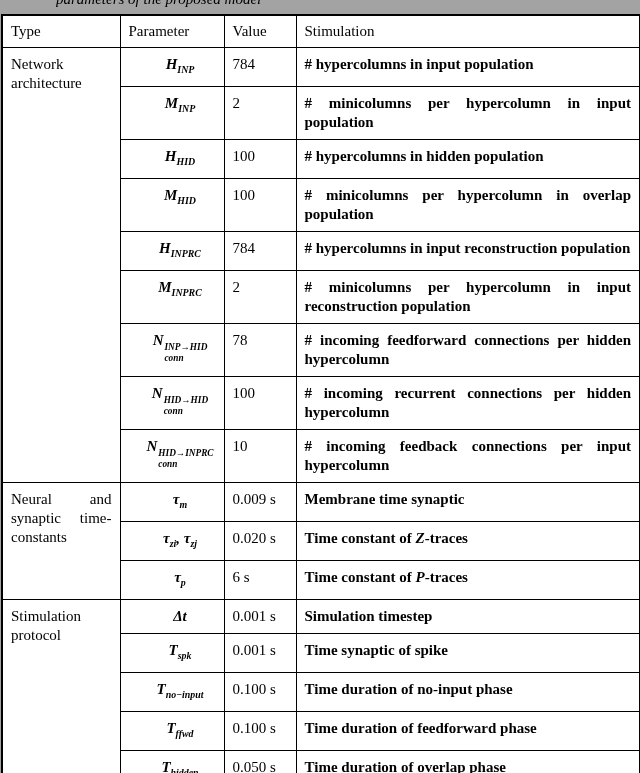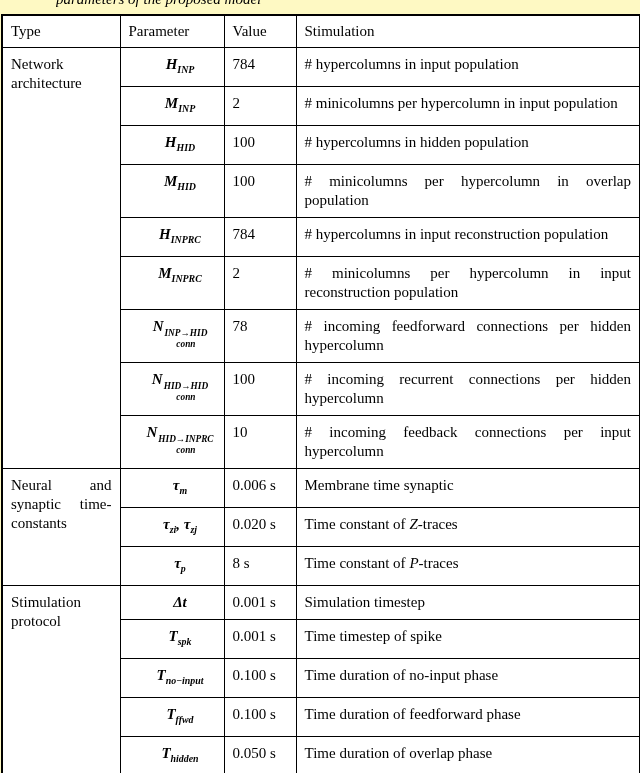--- a/index.html
+++ b/index.html
@@ -1,21 +1,21 @@
 <!DOCTYPE html>
 <html><head>
 <meta charset="utf-8">
 <style>
   html,body{margin:0;padding:0;background:#fff;}
   .page{
     position:relative;
     width:640px;height:773px;
     box-sizing:border-box;
     padding:14px 1px 0 1px;
-    background:#fef9c3;color:#000;
+    background:#a3a3a3;color:#000;
     font-family:"Liberation Serif",serif;
     font-size:15px;
     overflow:hidden;
   }
   .caption-clip{
     position:absolute;top:0;left:56px;width:300px;height:9px;
     overflow:hidden;
   }
   .caption-clip span{
     display:block;line-height:18px;margin-top:-10px;
@@ -48,26 +48,26 @@
   td.param-cell sub{
     font-size:0.66em;
     font-weight:bold;
   }
   .stack{
     display:inline-flex;
     flex-direction:column;
     font-size:0.62em;
     line-height:1.15;
     vertical-align:-0.55em;
-    text-align:center;
+    text-align:left;
     margin-left:1px;
     font-weight:bold;
   }
   td.value-cell{}
-  td.desc-cell{text-align:justify;}
+  td.desc-cell{text-align:justify;font-weight:bold;}
   .it{font-style:italic;}
 </style>
 </head>
 <body>
 
 <div class="page">
   <div class="caption-clip">
     <span>parameters of the proposed model</span>
   </div>
   <table class="params">
@@ -137,43 +137,43 @@
           <td class="param-cell"><span>N</span><span class="stack">
               <span>HID→INPRC</span>
               <span>conn</span>
             </span></td>
           <td class="value-cell">10</td>
           <td class="desc-cell"><span># incoming feedback connections per input hypercolumn</span></td>
         </tr>
         <tr>
           <td class="type-cell" rowspan="3">Neural and synaptic time-constants</td>
           <td class="param-cell"><span>τ</span><sub>m</sub></td>
-          <td class="value-cell">0.006 s</td>
+          <td class="value-cell">0.009 s</td>
           <td class="desc-cell"><span>Membrane time synaptic</span></td>
         </tr>
         <tr>
           <td class="param-cell"><span>τ</span><sub>zi</sub><span>, </span><span>τ</span><sub>zj</sub></td>
           <td class="value-cell">0.020 s</td>
           <td class="desc-cell"><span>Time constant of </span><span class="it">Z</span><span>-traces</span></td>
         </tr>
         <tr>
           <td class="param-cell"><span>τ</span><sub>p</sub></td>
-          <td class="value-cell">8 s</td>
+          <td class="value-cell">6 s</td>
           <td class="desc-cell"><span>Time constant of </span><span class="it">P</span><span>-traces</span></td>
         </tr>
         <tr>
           <td class="type-cell" rowspan="6">Stimulation protocol</td>
           <td class="param-cell"><span>Δt</span></td>
           <td class="value-cell">0.001 s</td>
           <td class="desc-cell"><span>Simulation timestep</span></td>
         </tr>
         <tr>
           <td class="param-cell"><span>T</span><sub>spk</sub></td>
           <td class="value-cell">0.001 s</td>
-          <td class="desc-cell"><span>Time timestep of spike</span></td>
+          <td class="desc-cell"><span>Time synaptic of spike</span></td>
         </tr>
         <tr>
           <td class="param-cell"><span>T</span><sub>no−input</sub></td>
           <td class="value-cell">0.100 s</td>
           <td class="desc-cell"><span>Time duration of no-input phase</span></td>
         </tr>
         <tr>
           <td class="param-cell"><span>T</span><sub>ffwd</sub></td>
           <td class="value-cell">0.100 s</td>
           <td class="desc-cell"><span>Time duration of feedforward phase</span></td>

